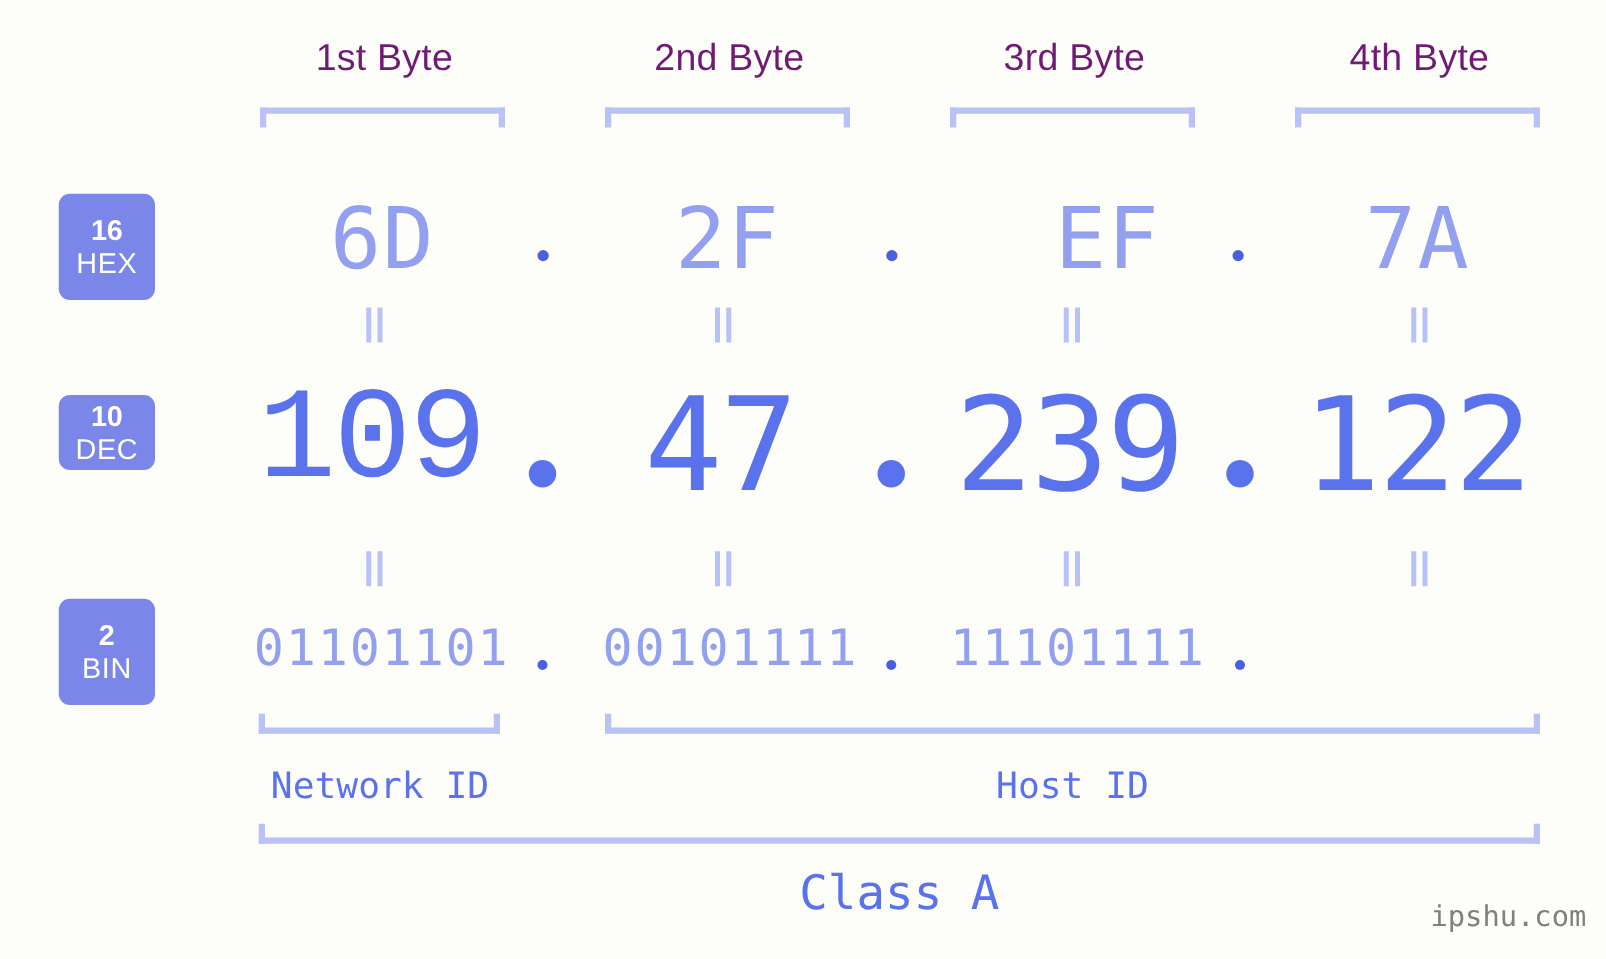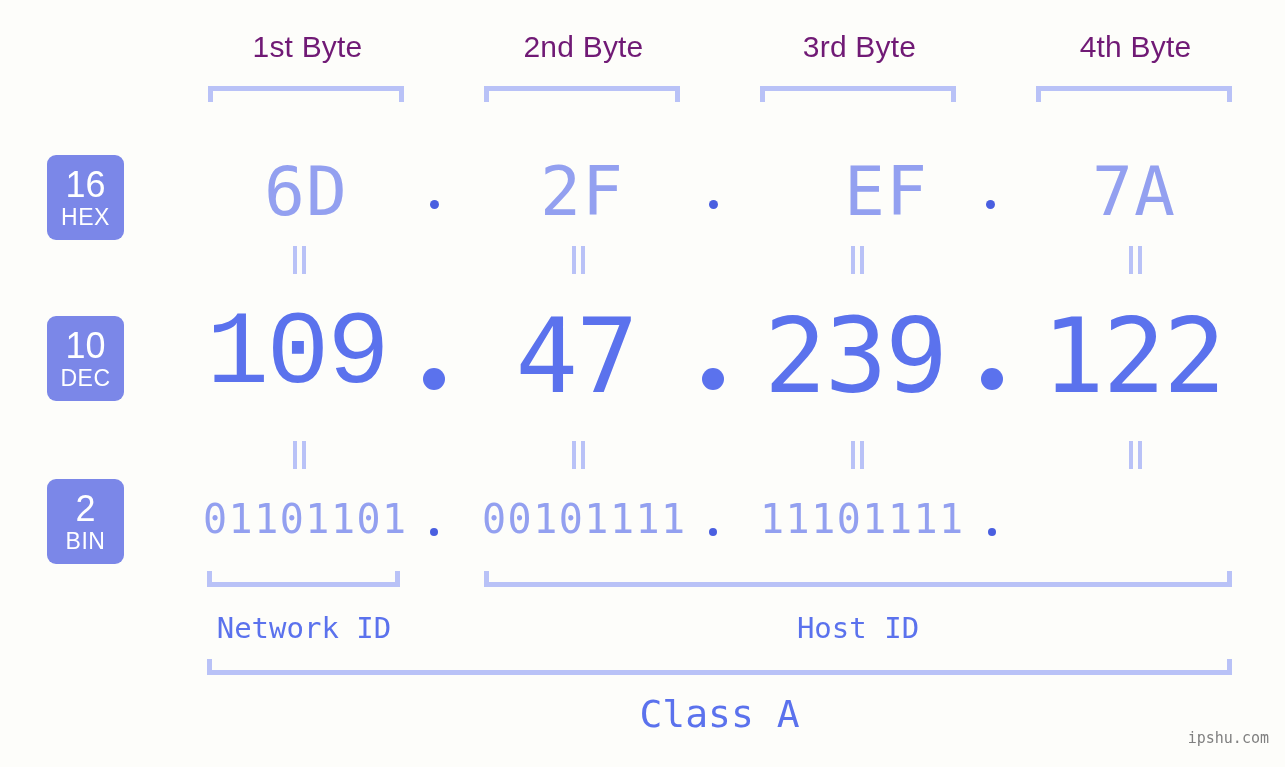--- a/index.html
+++ b/index.html
@@ -65,22 +65,22 @@
     color: #ffffff;
     text-align: center;
     font-family: "Liberation Sans", sans-serif;
     display: flex;
     flex-direction: column;
     align-items: center;
     justify-content: center;
     line-height: 1;
   }
   .badge-num {
-    font-size: 36px;
-    font-weight: 400;
+    font-size: 23px;
+    font-weight: 700;
     letter-spacing: 0px;
   }
   .badge-label {
     font-size: 23px;
     font-weight: 400;
     margin-top: 3px;
     letter-spacing: 0.5px;
   }
 
   
@@ -156,21 +156,21 @@
     color: #5b72ed;
     font-weight: 400;
   }
 
   
   .watermark {
     position: absolute;
     right: 16px;
     bottom: 20px;
     font-family: "DejaVu Sans Mono", "Liberation Mono", monospace;
-    font-size: 15px;
+    font-size: 23px;
     color: #808080;
     letter-spacing: 0px;
   }
 </style>
 </head>
 <body>
 
 <div class="stage">
 
   <div class="byte-head" style="left:210px; width:195px;">1st Byte</div>
@@ -181,21 +181,21 @@
   <div class="bracket-top" style="left:208px; top:86px; width:196px;"></div>
   <div class="bracket-top" style="left:484px; top:86px; width:196px;"></div>
   <div class="bracket-top" style="left:760px; top:86px; width:196px;"></div>
   <div class="bracket-top" style="left:1036px; top:86px; width:196px;"></div>
 
   <div class="badge" style="top:155px; height:85px;">
     <span class="badge-num">16</span>
     <span class="badge-label">HEX</span>
   </div>
 
-  <div class="badge" style="top:316px; height:85px;">
+  <div class="badge" style="top:316px; height:60px;">
     <span class="badge-num">10</span>
     <span class="badge-label">DEC</span>
   </div>
 
   <div class="badge" style="top:479px; height:85px;">
     <span class="badge-num">2</span>
     <span class="badge-label">BIN</span>
   </div>
 
   <div class="val hex-val" style="left:208px; top:152px; width:196px;">6D</div>

